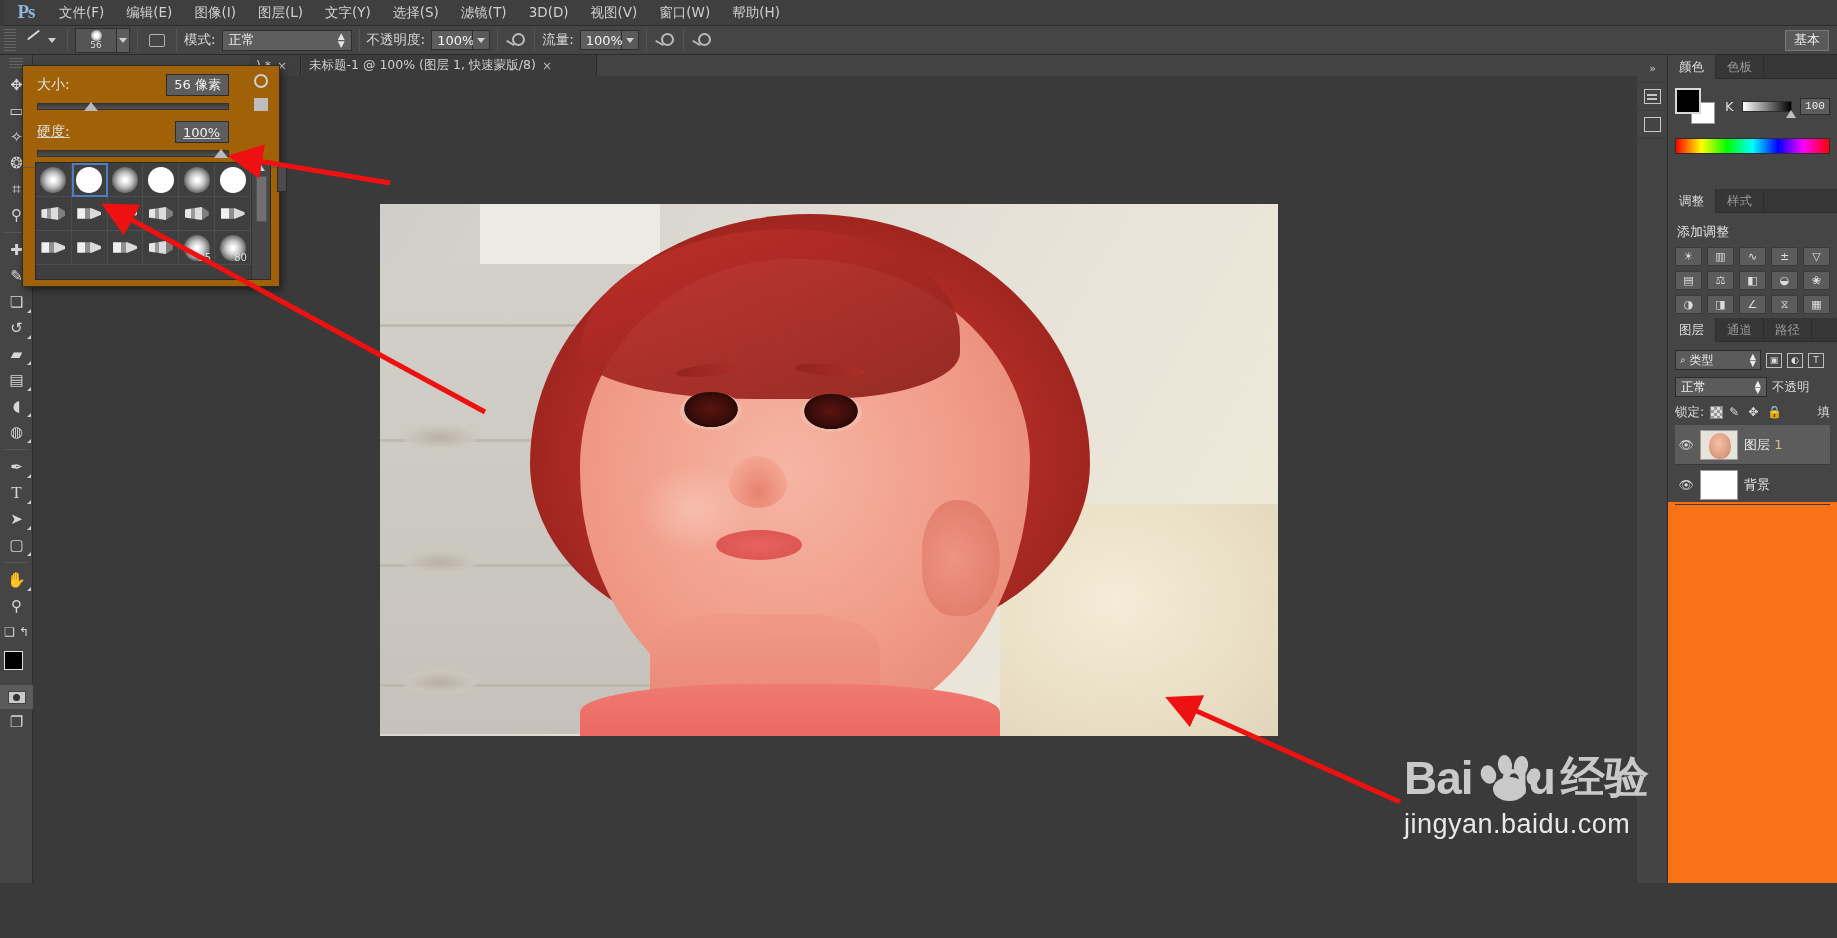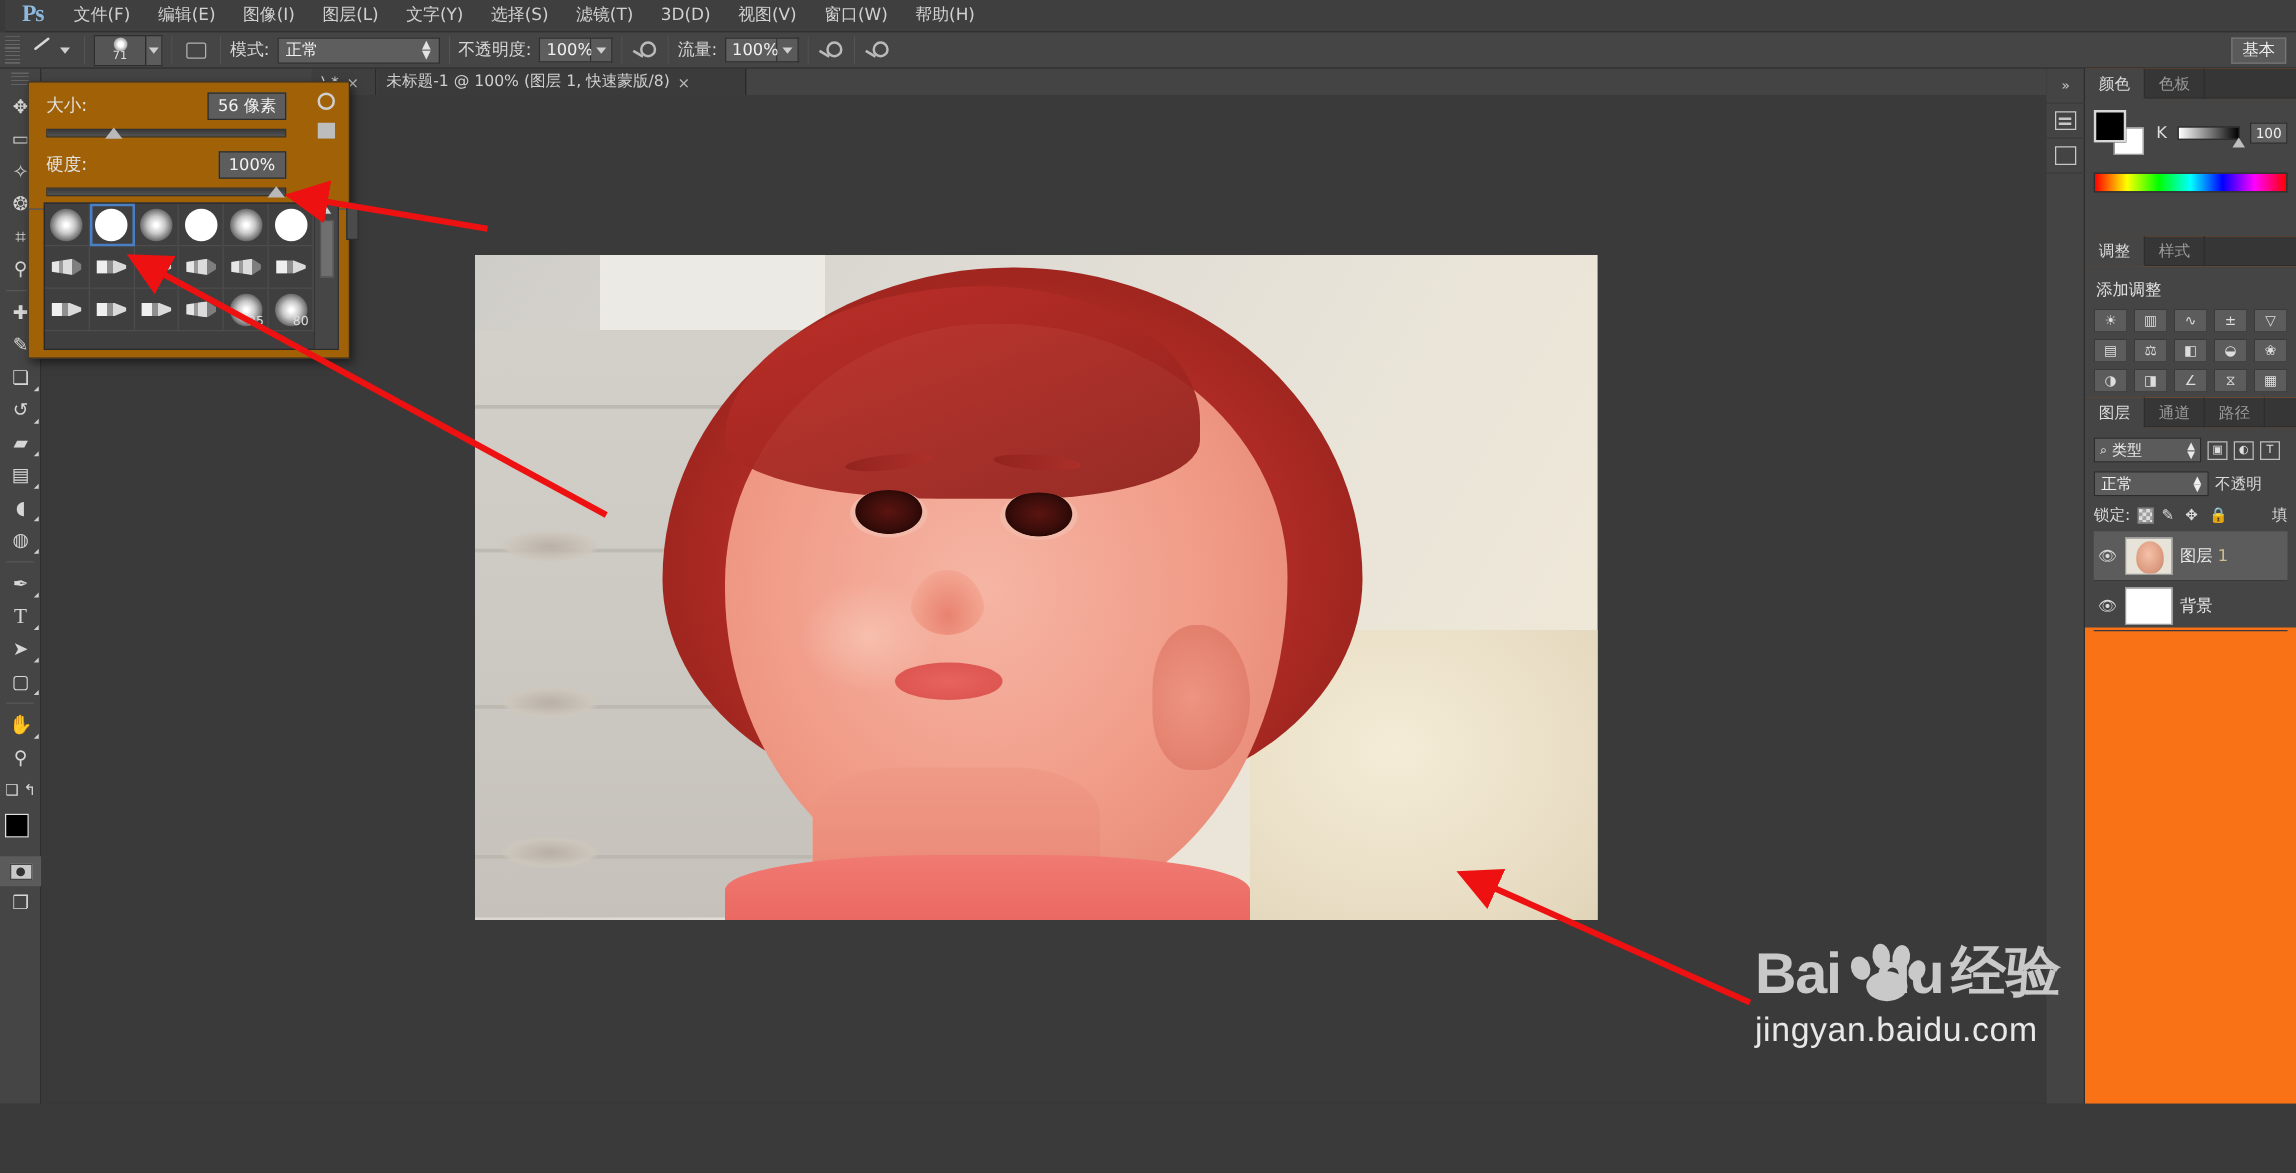--- a/index.html
+++ b/index.html
@@ -186,21 +186,21 @@
 
   .colorrow { display:flex; align-items:center; gap:8px; padding:3px 0 0;}
   .cswatch { position:relative; width:42px; height:36px; }
   .cs-fg { position:absolute; left:0; top:0; width:26px; height:26px; background:#000; border:2px solid #d8d8d8;}
   .cs-bg { position:absolute; left:16px; top:14px; width:24px; height:22px; background:#fff; border:1px solid #9a9a9a;}
   .klabel { font-size:13px; color:#dfdfdf; }
   .kslider { flex:1; height:11px; background:linear-gradient(90deg,#fff,#000); border:1px solid #2d2d2d; position:relative;}
   .kthumb{position:absolute;right:-5px;top:8px;width:0;height:0;border-left:5px solid transparent;
      border-right:5px solid transparent;border-bottom:8px solid #bfbfbf;}
   .kval{width:30px;height:17px;background:#5d5d5d;border:1px solid #2c2c2c;color:#eee;font-size:11px;
-     display:flex;align-items:center;justify-content:center;}
+     display:flex;align-items:center;justify-content:center;font-family:Liberation Mono, monospace;}
   .spectrum{margin-top:14px;height:16px;border:1px solid #2d2d2d;
      background:linear-gradient(90deg,#ff0000,#ffff00,#00ff00,#00ffff,#0000ff,#ff00ff,#ff0000);}
 
   .adj-title{font-size:13px;color:#e0e0e0;padding:4px 2px 6px;}
   .adj-grid{display:grid;grid-template-columns:repeat(5,1fr);gap:5px;}
   .adj-ic{height:19px;background:#5c5c5c;border:1px solid #3a3a3a;display:flex;align-items:center;
      justify-content:center;color:#ddd;font-size:11px;}
 
   .lay-toolrow{display:flex;align-items:center;gap:5px;padding:4px 0;}
   .lay-filter{flex:0 0 86px;height:20px;background:#5b5b5b;border:1px solid #2c2c2c;color:#eaeaea;
@@ -271,21 +271,21 @@
   <div class="optionsbar">
     <div class="obgrip"></div>
     <div class="tool-chip">
       <div class="brush-glyph"></div>
       <div class="caret"></div>
     </div>
     <div class="ob-sep"></div>
     <div style="display:flex;align-items:center;">
       <div class="brush-preview-btn">
         <div class="bp-dot"></div>
-        <div class="bp-num">71</div>
+        <div class="bp-num">56</div>
       </div>
       <div class="ob-dd">
         <div class="caret"></div>
       </div>
     </div>
     <div class="ob-sep"></div>
     <div class="tablet-ic"></div>
     <div class="ob-sep"></div>
     <div class="ob-label">模式:</div>
     <div class="select-box" style="width:130px;">
@@ -465,21 +465,21 @@
       <div class="gear-ic"></div>
       <div class="page-ic"></div>
     </div>
     <div class="bp-row">
       <span class="bp-lab">大小:</span>
       <span class="bp-val" style="margin-right:36px;">56 像素</span>
     </div>
     <div class="slider-track" style="margin-right:50px;">
       <div class="slider-thumb" style="left:24%;"></div>
     </div>
-    <div class="bp-row" style="padding-top:11px;">
+    <div class="bp-row" style="padding-top:11px;text-decoration:underline;">
       <span class="bp-lab">硬度:</span>
       <span class="bp-val" style="margin-right:36px;">100%</span>
     </div>
     <div class="slider-track" style="margin-right:50px;">
       <div class="slider-thumb" style="left:calc(100% - 14px);"></div>
     </div>
     <div class="bp-sep"></div>
 
     <div class="grid-wrap">
       <div class="grid">

